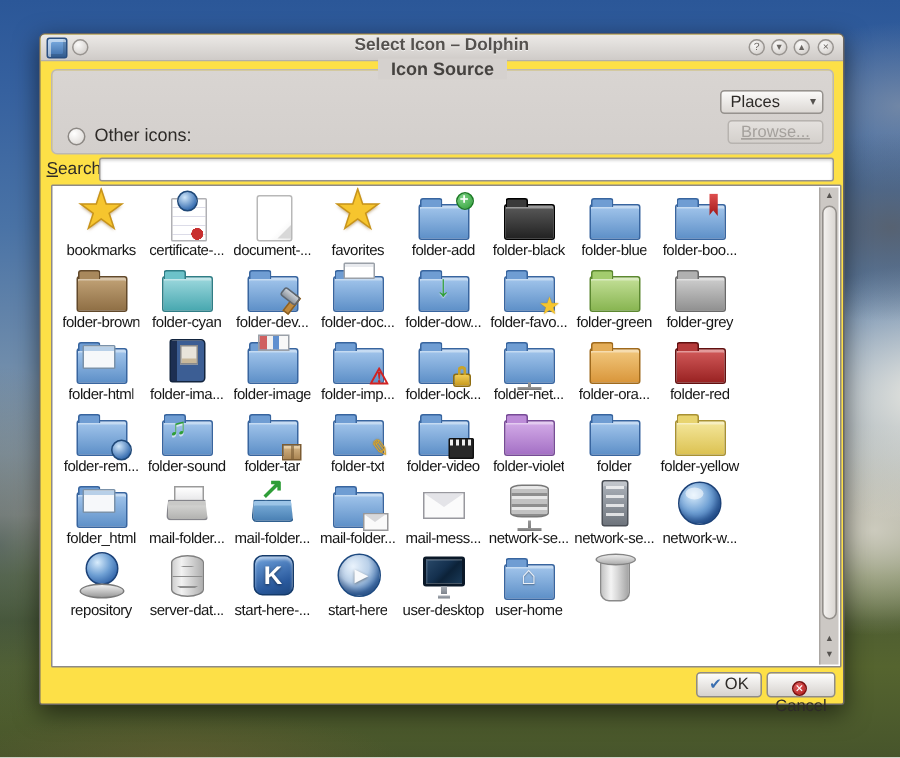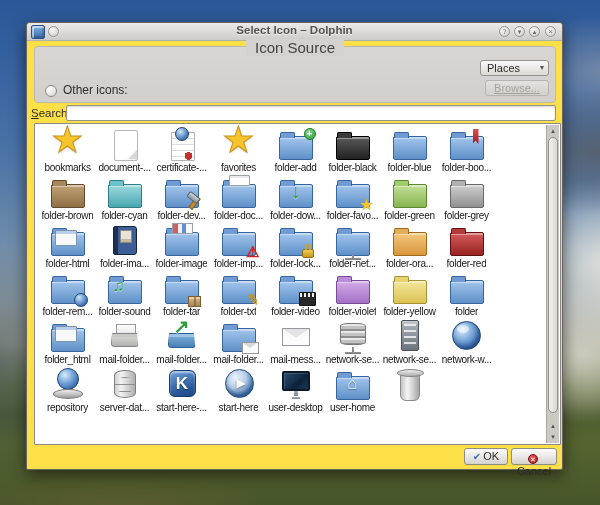--- a/index.html
+++ b/index.html
@@ -33,21 +33,21 @@
     background:radial-gradient(circle at 35% 30%,#fbfaf9,#ccc8c4);border:1px solid #989490;
     font-size:7px;line-height:10px;text-align:center;color:#6a6662;box-sizing:border-box;}
   .tb-spare{left:21px;}
   .tb-help{right:52px;} .tb-min{right:37px;} .tb-max{right:22px;} .tb-close{right:6px;}
 
   
   .groupbox{position:absolute;left:7px;top:23px;width:522px;height:57px;box-sizing:border-box;
     border:1px solid #bcb8b4;border-radius:4px;background:linear-gradient(#d9d5d2,#d3cfcc);}
   .gb-title{position:absolute;left:0;right:0;top:-8px;text-align:center;}
   .gb-title span{display:inline-block;background:#d5d1ce;padding:0 9px;
-    font-size:15px;font-weight:normal;color:#45423f;}
+    font-size:12px;font-weight:bold;color:#45423f;}
   .radio-row{position:absolute;left:10px;height:14px;line-height:14px;}
   .rr1{top:17px;} .rr2{top:36px;}
   .radio{display:inline-block;vertical-align:-3px;width:12px;height:12px;border-radius:50%;
     background:radial-gradient(circle at 35% 30%,#ffffff,#d8d4d0);border:1px solid #8c8884;
     box-sizing:border-box;position:relative;margin-right:6px;}
   .radio.checked::after{content:"";position:absolute;left:3px;top:3px;width:4px;height:4px;
     border-radius:50%;background:#4a4e55;}
   .combo{position:absolute;right:6px;top:13px;width:69px;height:16px;box-sizing:border-box;
     background:linear-gradient(#fbfaf9,#dcd8d4);border:1px solid #96928e;border-radius:3px;
     font-size:11px;line-height:14px;padding-left:6px;color:#2e2b28;}
@@ -307,28 +307,28 @@
   <span class="search-label mn">Search:</span>
   <input class="search-input" type="text" value="" style="">
 
   <div class="view">
     <div class="grid">
         <div class="cell">
     <span class="ic k-star"></span>
     <span class="ic-label">bookmarks</span>
   </div>
         <div class="cell">
+    <span class="ic k-certificate"></span>
+    <span class="ic-label">certificate-...</span>
+  </div>
+        <div class="cell">
     <span class="ic k-document"></span>
     <span class="ic-label">document-...</span>
   </div>
         <div class="cell">
-    <span class="ic k-certificate"></span>
-    <span class="ic-label">certificate-...</span>
-  </div>
-        <div class="cell">
     <span class="ic k-star"></span>
     <span class="ic-label">favorites</span>
   </div>
         <div class="cell">
     <span class="ic k-folder fc-blue">
             <span class="em em-plus"></span>
           </span>
     <span class="ic-label">folder-add</span>
   </div>
         <div class="cell">
@@ -455,26 +455,26 @@
     <span class="ic k-folder fc-blue">
             <span class="em em-clapper"></span>
           </span>
     <span class="ic-label">folder-video</span>
   </div>
         <div class="cell">
     <span class="ic k-folder fc-violet"></span>
     <span class="ic-label">folder-violet</span>
   </div>
         <div class="cell">
+    <span class="ic k-folder fc-blue"></span>
+    <span class="ic-label">folder</span>
+  </div>
+        <div class="cell">
     <span class="ic k-folder fc-yellow"></span>
     <span class="ic-label">folder-yellow</span>
-  </div>
-        <div class="cell">
-    <span class="ic k-folder fc-blue"></span>
-    <span class="ic-label">folder</span>
   </div>
         <div class="cell">
     <span class="ic k-folder fc-blue">
             <span class="em em-web"></span>
           </span>
     <span class="ic-label">folder_html</span>
   </div>
         <div class="cell">
     <span class="ic k-inbox"></span>
     <span class="ic-label">mail-folder...</span>

